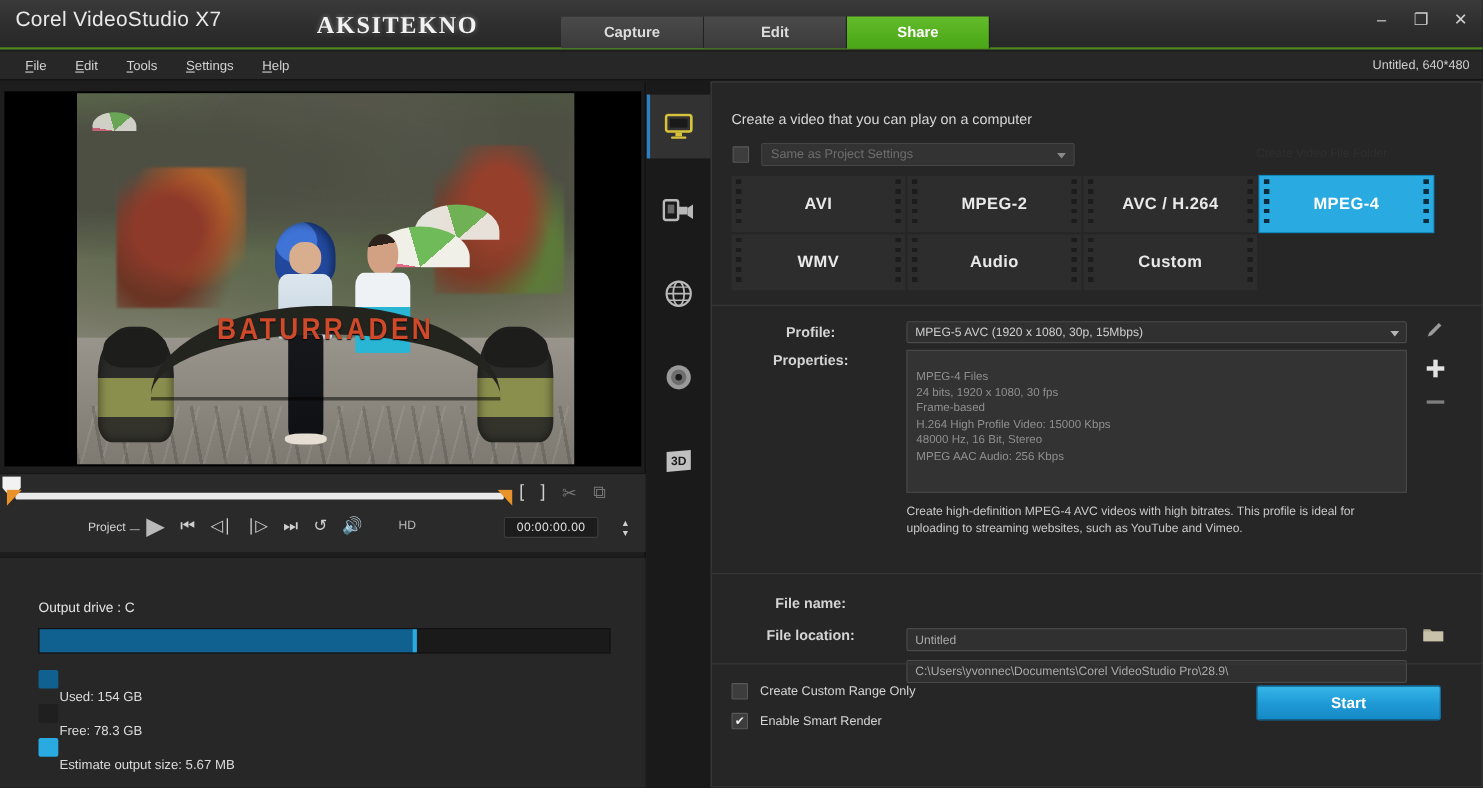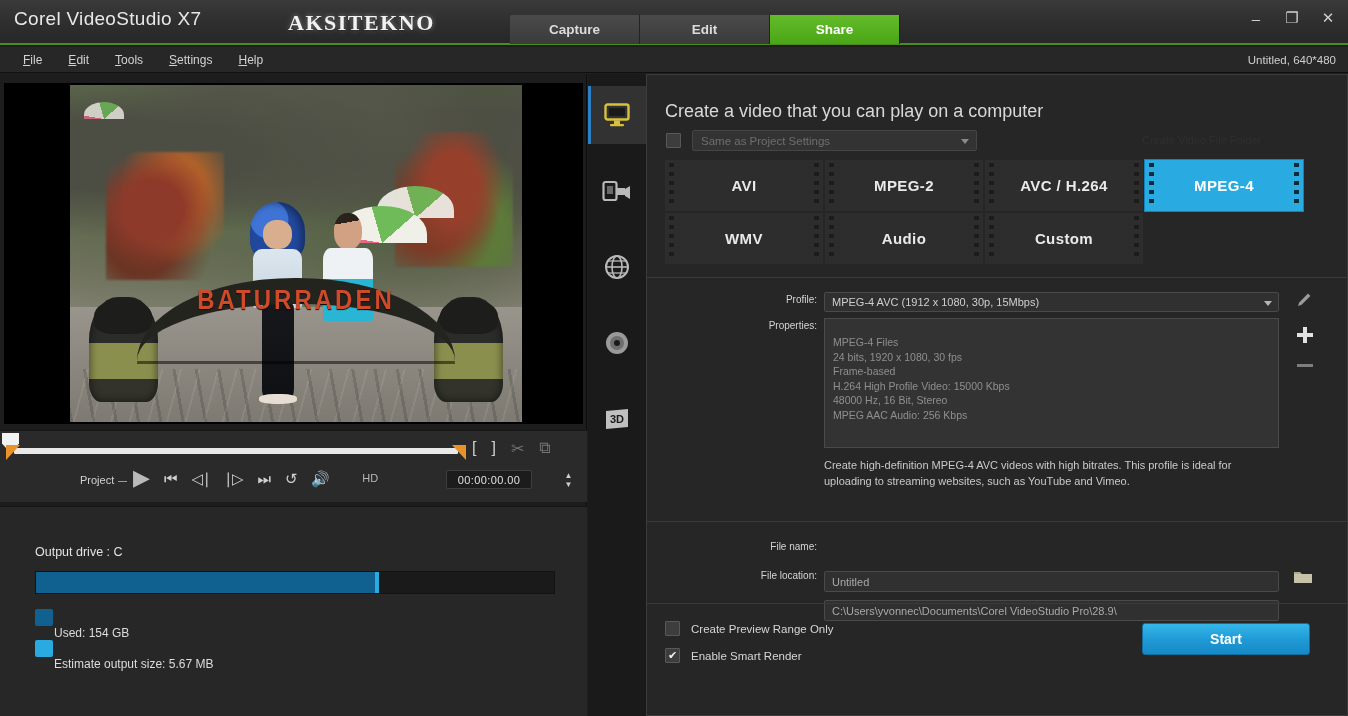--- a/index.html
+++ b/index.html
@@ -230,21 +230,21 @@
     position: absolute; left: 80px; top: 43px; font-size: 11px; color: #d2d2d2;
   }
   .proj-label::after {
     content: ""; position: absolute; right: -13px; top: 7px; width: 9px; height: 1px; background: #9a9a9a;
   }
   .transport { position: absolute; left: 133px; top: 36px; display: flex; align-items: center; gap: 14px; }
   .tbtn { color: #cfcfcf; font-size: 15px; cursor: pointer; line-height: 1; }
   .tbtn.play { font-size: 22px; color: #b9b9b9; }
   .hd-label { font-size: 11px; color: #b8b8b8; margin-left: 18px; }
   .timecode {
-    position: absolute; left: 446px; top: 39px;
+    position: absolute; left: 458px; top: 39px;
     width: 86px; height: 19px; line-height: 19px;
     background: #1c1c1c; border: 1px solid #3d3d3d; border-radius: 2px;
     color: #e0e0e0; font-size: 11px; text-align: center; letter-spacing: .4px;
   }
   .tc-spin {
     position: absolute; left: 563px; top: 38px; width: 11px; height: 21px;
     display: flex; flex-direction: column; justify-content: center; align-items: center;
     color: #cfcfcf; font-size: 8px; line-height: 9px; cursor: pointer;
   }
 
@@ -281,21 +281,21 @@
   .rail-btn.active { background: #323232; }
   .rail-btn.active::before {
     content: ""; position: absolute; left: 0; top: 0; width: 3px; height: 100%; background: #2b7fc4;
   }
   .rail-spacer { height: 12px; }
 
   .share-body {
     position: absolute; left: 58px; top: 0; width: 702px; height: 642px;
     background: #262626; border: 1px solid #3c3c3c;
   }
-  .hint { position: absolute; left: 18px; top: 26px; font-size: 18px; color: #d8d8d8; }
+  .hint { position: absolute; left: 18px; top: 26px; font-size: 13px; color: #d8d8d8; }
   .proj-chk { position: absolute; left: 19px; top: 58px; }
   .cbox {
     width: 15px; height: 15px; background: #3d3d3d; border: 1px solid #585858; border-radius: 1px;
     display: inline-flex; align-items: center; justify-content: center;
     color: #f0f0f0; font-size: 11px; cursor: pointer;
   }
   .proj-select {
     position: absolute; left: 45px; top: 55px; width: 285px; height: 21px;
     background: #333333; border: 1px solid #454545; border-radius: 2px;
     font-size: 11.5px; color: #6e6e6e; line-height: 20px; padding-left: 8px;
@@ -332,21 +332,21 @@
   .fmt.selected::before, .fmt.selected::after {
     background-image: repeating-linear-gradient(180deg, #0d2b3a 0 4px, transparent 4px 9px);
   }
   .fmt.empty { background: transparent; cursor: default; }
   .fmt.empty::before, .fmt.empty::after { display: none; }
 
   .divider {
     position: absolute; left: 0; width: 702px; height: 1px; background: #3a3a3a;
   }
   .row-label {
-    position: absolute; font-size: 10px; color: #d4d4d4; text-align: right; width: 160px;
+    position: absolute; font-size: 13px; color: #d4d4d4; text-align: center; width: 160px; font-weight: bold;
   }
   .profile-select {
     position: absolute; left: 177px; top: 217px; width: 455px; height: 20px;
     background: #303030; border: 1px solid #4a4a4a; border-radius: 2px;
     font-size: 11px; color: #cfcfcf; line-height: 19px; padding-left: 7px; cursor: pointer;
   }
   .profile-select .caret {
     position: absolute; right: 6px; top: 8px;
     border-left: 4px solid transparent; border-right: 4px solid transparent;
     border-top: 5px solid #b5b5b5;
@@ -498,20 +498,24 @@
       <div class="drive-bar">
         <div class="drive-used"></div>
         <div class="drive-est" style="left:65.5%"></div>
       </div>
       <div class="legend">
         <div class="legend-row">
           <div class="swatch" style="background:#10618f"></div>
           <div class="legend-text">Used:  154 GB</div>
         </div>
         <div class="legend-row">
+          <div class="swatch" style="background:#1f1f1f"></div>
+          <div class="legend-text">Free:  78.3 GB</div>
+        </div>
+        <div class="legend-row">
           <div class="swatch" style="background:#29abe2"></div>
           <div class="legend-text">Estimate output size:  5.67 MB</div>
         </div>
       </div>
     </div>
   </div>
 
   <div class="rightwrap">
 
     <div class="icon-rail">
@@ -581,21 +585,21 @@
         <div class="fmt">WMV</div>
         <div class="fmt">Audio</div>
         <div class="fmt">Custom</div>
         <div class="fmt empty"></div>
       </div>
 
       <div class="divider" style="top:202px"></div>
 
       <div class="row-label" style="top:219px; left:10px">Profile:</div>
       <div class="profile-select">
-        <span>MPEG-4 AVC (1912 x 1080, 30p, 15Mbps)</span>
+        <span>MPEG-5 AVC (1920 x 1080, 30p, 15Mbps)</span>
         <span class="caret"></span>
       </div>
 
       <div class="row-label" style="top:245px; left:10px">Properties:</div>
       <div class="props-box">
         <div>MPEG-4 Files</div>
         <div>24 bits, 1920 x 1080, 30 fps</div>
         <div>Frame-based</div>
         <div>H.264 High Profile Video: 15000 Kbps</div>
         <div>48000 Hz, 16 Bit, Stereo</div>
@@ -635,21 +639,21 @@
           <path d="M1 3h6l2 2h10v9H1z" fill="#b0a88f"></path>
           <path d="M1 5h18v9H1z" fill="#c9c2aa"></path>
         </svg>
       </div>
 
       <div class="divider" style="top:528px"></div>
 
       <div class="bottom-opts">
         <div class="opt-row">
           <div class="cbox"></div>
-          <div class="opt-text">Create Preview Range Only</div>
+          <div class="opt-text">Create Custom Range Only</div>
         </div>
         <div class="opt-row">
           <div class="cbox">✔</div>
           <div class="opt-text">Enable Smart Render</div>
         </div>
       </div>
 
       <div class="start-btn">Start</div>
     </div>
   </div>

